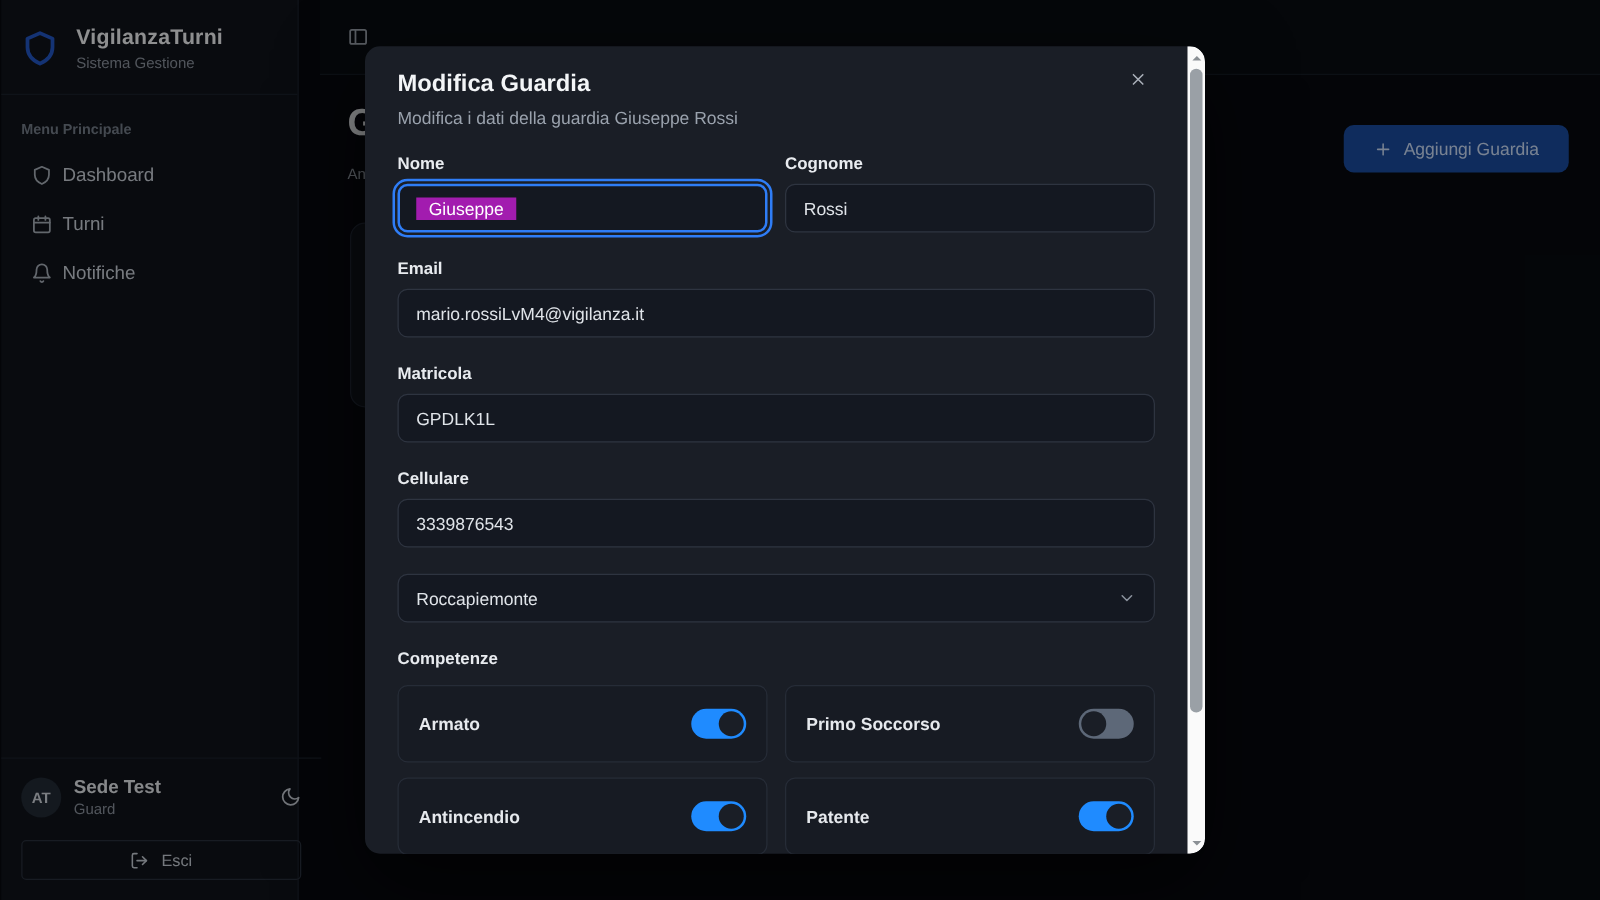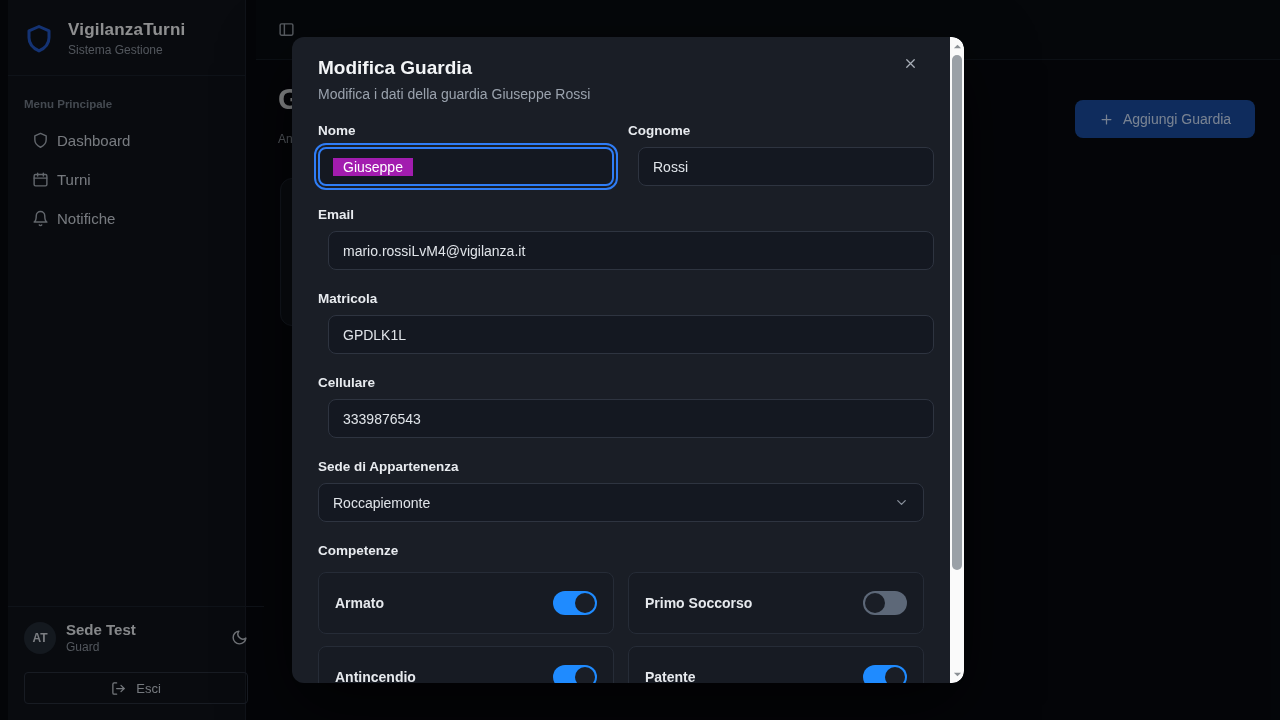--- a/index.html
+++ b/index.html
@@ -1,21 +1,21 @@
 <!DOCTYPE html>
 <html><head>
 <meta charset="utf-8">
 <style>
   * { margin:0; padding:0; box-sizing:border-box; }
   html,body { width:1280px; height:720px; overflow:hidden; background:#05070a;
     font-family:"Liberation Sans", sans-serif; }
   .stage { position:relative; width:1280px; height:720px; background:#070a0f; }
 
   
-  .sidebar { position:absolute; left:8px; top:0; width:238px; height:720px;
+  .sidebar { position:absolute; left:1px; top:0; width:238px; height:720px;
     background:#10141b; border-right:1px solid #1c222c; z-index:1; }
   .side-head { display:flex; align-items:center; gap:14px; padding:20px 16px 18px 16px;
     border-bottom:1px solid #1b212b; }
   .logo-shield { color:#2458c9; flex:0 0 auto; display:flex; }
   .app-title { font-size:17px; font-weight:bold; color:#f5f6f8; letter-spacing:.2px; }
   .app-sub { font-size:12px; color:#8d949f; margin-top:3px; }
   .menu-label { padding:22px 16px 10px 16px; font-size:11.5px; color:#767f8b; font-weight:600; }
   .nav-item { display:flex; align-items:center; gap:8px; padding:10px 16px; margin:2px 8px;
     border-radius:8px; color:#cdd3db; font-size:15px; cursor:pointer; }
   .nav-item .ic { display:flex; color:#aab1bb; }
@@ -58,21 +58,21 @@
   .modal-sub { font-size:14px; color:#9aa2ad; margin-top:7px; }
   .close-btn { position:absolute; top:16px; right:44px; width:20px; height:20px; z-index:12;
     color:#a9afb8; display:flex; align-items:center; justify-content:center; cursor:pointer; }
   .form { margin-top:21px; }
   .f-label { font-size:13.5px; font-weight:600; color:#e8ebef; margin-bottom:9px; }
   .two-col { display:grid; grid-template-columns:1fr 1fr; column-gap:14px; }
   .field { margin-bottom:21px; }
   .input, .select { width:100%; height:39px; background:#141821; border:1px solid #2e3440;
     border-radius:8px; color:#e0e4e9; font-size:14px; padding:0 14px; display:flex;
     align-items:center; font-family:"Liberation Sans", sans-serif; }
-  input.input { display:block; line-height:37px;margin-left:10px; }
+  input.input { display:block; line-height:37px; }
   .input-focus { border:2px solid #2f7df6; outline:2px solid #2f7df6; outline-offset:2px;
     padding:0 13px; }
   .selected-run { background:#a21caf; color:#fff; padding:1px 10px; }
   .select { justify-content:space-between; cursor:pointer; }
   .select .chev { color:#8a919c; display:flex; }
   .comp-label { font-size:13.5px; font-weight:600; color:#e8ebef; margin:2px 0 14px 0; }
   .toggles { display:grid; grid-template-columns:1fr 1fr; column-gap:14px; row-gap:12px; }
   .toggle-card { height:62px; background:#171b23; border:1px solid #262c37; border-radius:8px;
     display:flex; align-items:center; justify-content:space-between; padding:0 16px; }
   .toggle-card .t-label { font-size:14px; font-weight:600; color:#e6e9ed; }
@@ -216,21 +216,20 @@
           <div class="f-label">Matricola</div>
           <input class="input" value="GPDLK1L" style="">
         </div>
 
         <div class="field">
           <div class="f-label">Cellulare</div>
           <input class="input" value="3339876543" style="">
         </div>
 
         <div class="field">
-          <div class="f-label">Sede di Appartenenza</div>
           <div class="select">
             <span>Roccapiemonte</span>
             <span class="chev">
               <svg width="15" height="15" viewBox="0 0 24 24" fill="none" stroke="currentColor" stroke-width="2" stroke-linecap="round" stroke-linejoin="round">
                   <path d="M6 9l6 6 6-6"></path>
                 </svg>
             </span>
           </div>
         </div>
 

